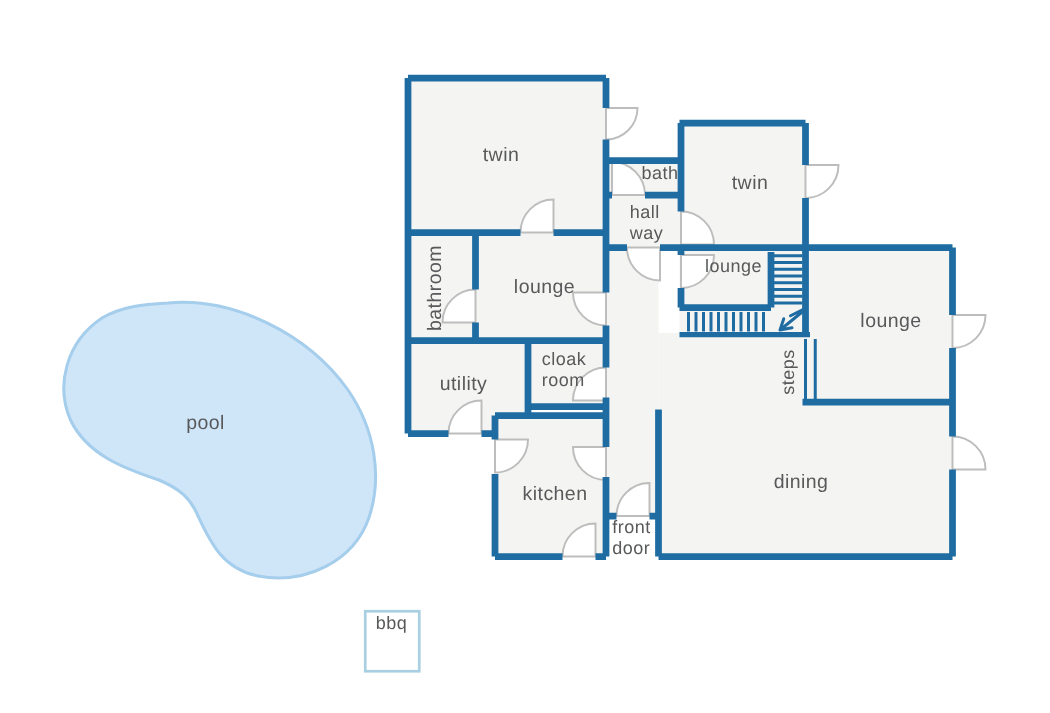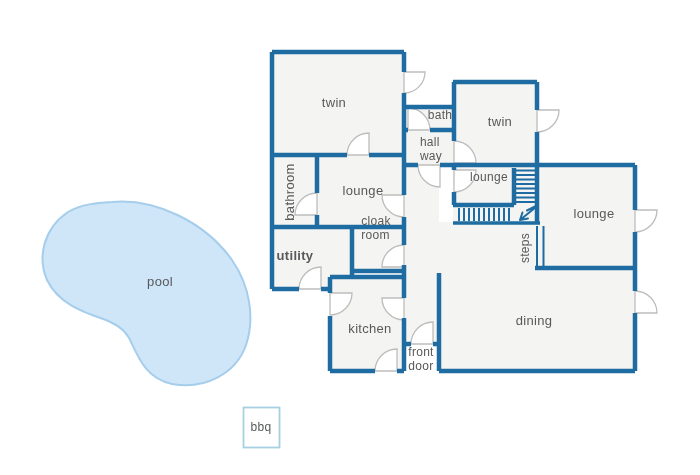--- a/index.html
+++ b/index.html
@@ -25,28 +25,28 @@
   .rot{transform:translate(-50%,-50%) rotate(-90deg);}
   
   .lbl-twin1{left:334px;top:103px;}
   .lbl-bath{left:440px;top:116px;}
   .lbl-twin2{left:500px;top:122px;}
   .lbl-hallway-small{left:431px;top:149px;}
   .lbl-bathroom{left:290px;top:192px;}
   .lbl-hallway{left:363px;top:191px;}
   .lbl-closet{left:489px;top:178px;}
   .lbl-lounge{left:594px;top:214px;}
-  .lbl-utility{left:295px;top:256px;font-weight:bold;}
-  .lbl-cloakroom{left:376px;top:228px;}
+  .lbl-utility{left:309px;top:256px;}
+  .lbl-cloakroom{left:376px;top:247px;}
   .lbl-steps{left:526px;top:248px;}
   .lbl-kitchen{left:370px;top:329px;}
   .lbl-dining{left:534px;top:321px;text-align:right;}
   .lbl-frontdoor{left:421px;top:359px;}
-  .lbl-pool{left:160px;top:282px;}
-  .lbl-bbq{left:261px;top:428px;}
+  .lbl-pool{left:137px;top:282px;}
+  .lbl-bbq{left:261px;top:416px;}
 </style>
 </head>
 <body>
 
 <div id="stage">
   <svg id="plan-svg" width="700" height="475" viewBox="0 0 700 475">
 
     <path class="pool" d="M 112,202 C 155,198 205,222 232,260 C 250,286 255,318 246,345
          C 236,374 204,390 172,384 C 148,379 140,361 132,344
          C 127,332 120,326 106,320 C 82,312 58,303 47,280

